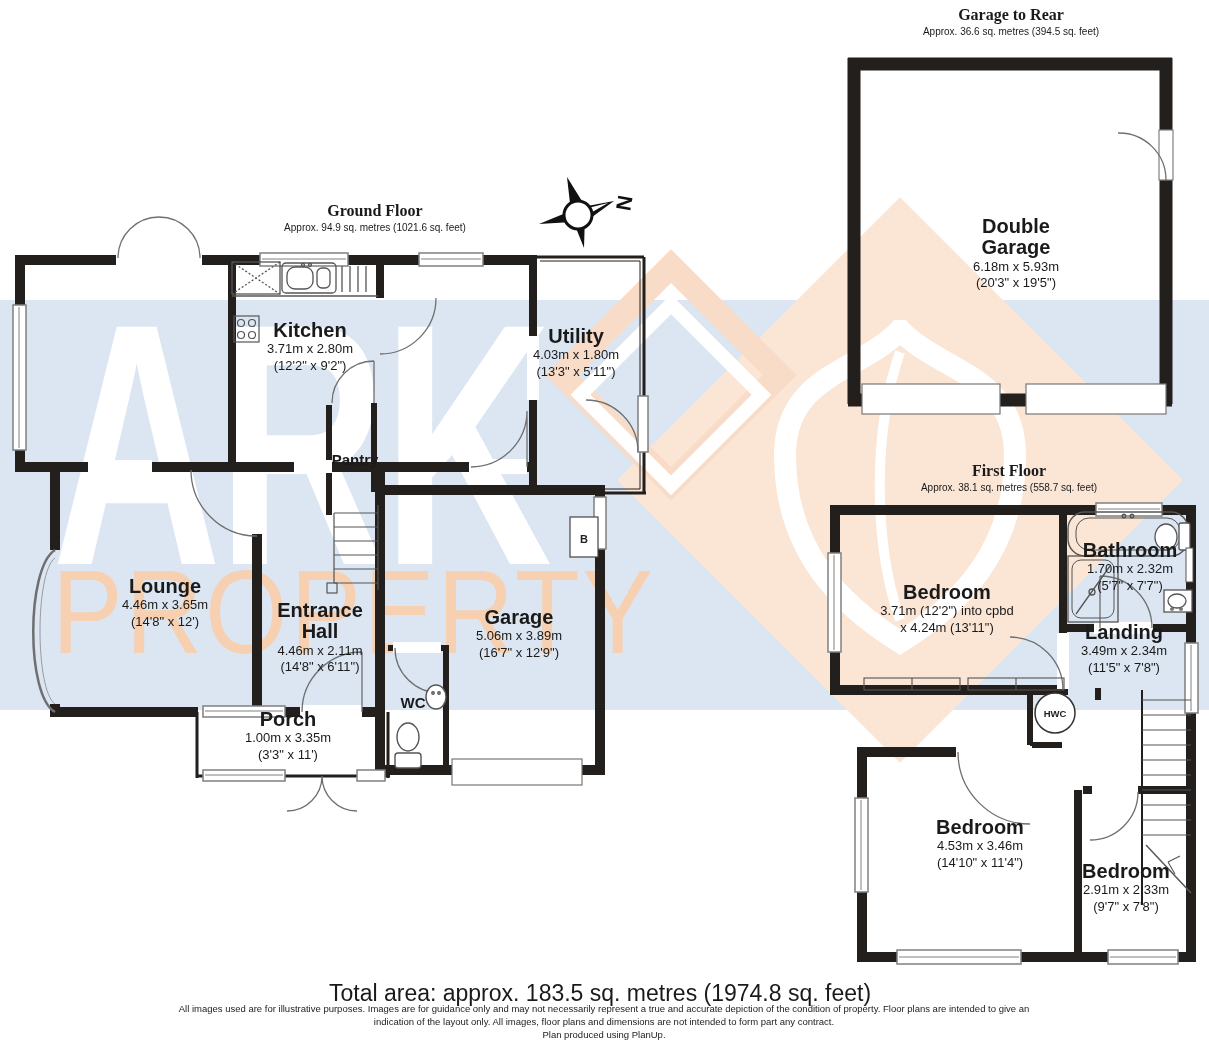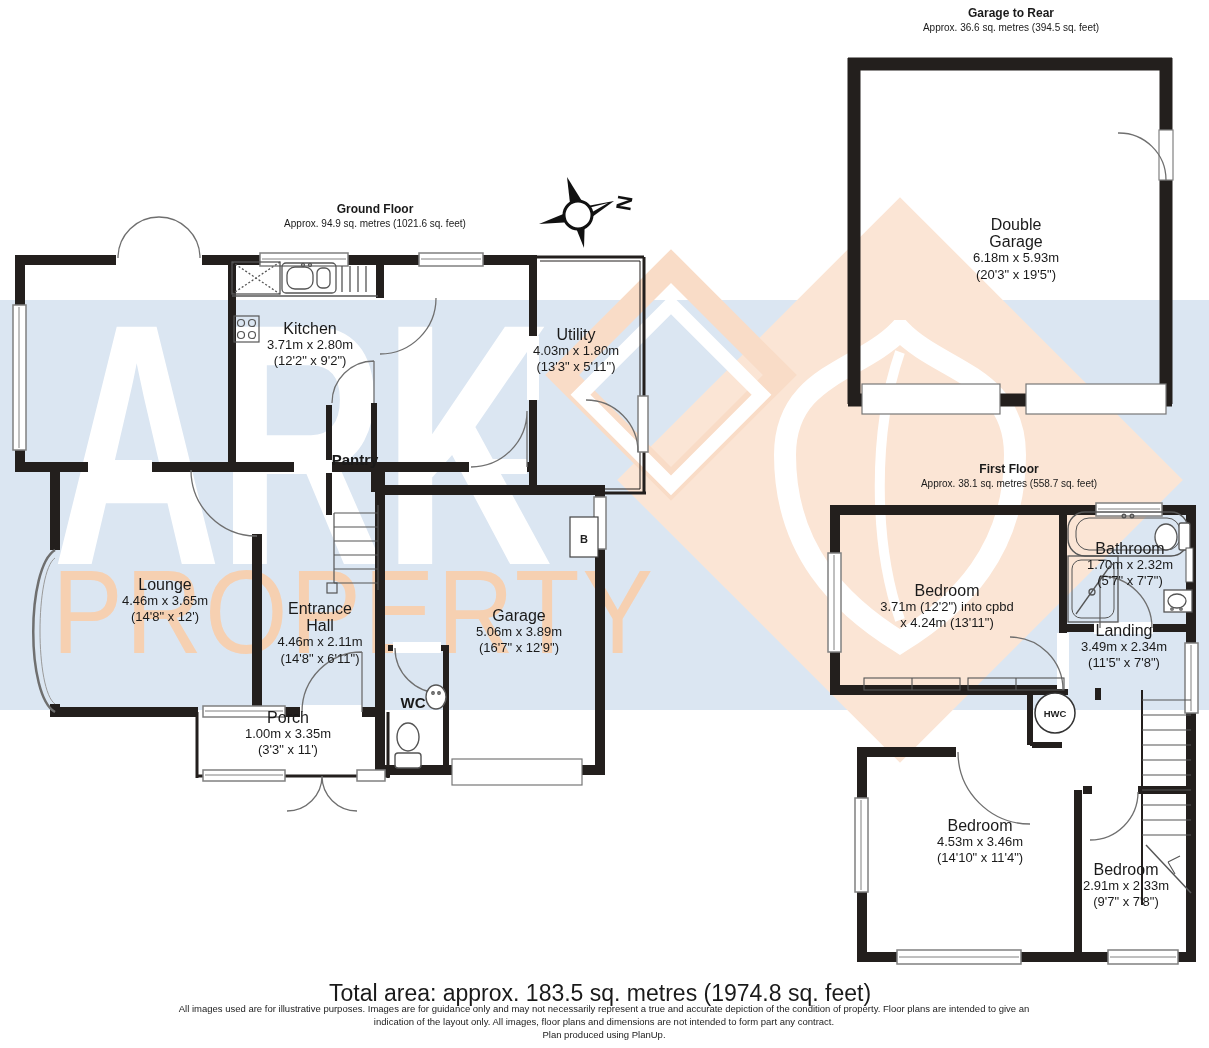--- a/index.html
+++ b/index.html
@@ -14,28 +14,28 @@
   .wm-chevron .inner{position:absolute;left:8px;top:8px;width:114px;height:114px;border:14px solid #ffffff;}
   .wm-shield{position:absolute;left:740px;top:320px;z-index:3;}
   .wm-ark{position:absolute;left:52px;top:272px;z-index:4;font-size:345px;line-height:1;font-weight:bold;
           color:#ffffff;letter-spacing:-6px;transform:scaleX(0.68);transform-origin:left top;white-space:nowrap;}
   .wm-prop{position:absolute;left:52px;top:553px;z-index:4;font-size:118px;line-height:1;color:#f8cfae;
            letter-spacing:3px;transform:scaleX(0.9);transform-origin:left top;white-space:nowrap;opacity:.95;}
   
   .plan{position:absolute;left:0;top:0;z-index:5;}
   
   .lbl{position:absolute;transform:translateX(-50%);text-align:center;z-index:6;white-space:nowrap;}
-  .lbl .nm{font-weight:normal;font-size:16px;line-height:1.07;white-space:normal;}
+  .lbl .nm{font-weight:bold;font-size:20px;line-height:1.07;white-space:normal;}
   .lbl .dm{font-size:13px;line-height:1.26;}
   .nw84{max-width:84px;margin:0 auto;}
   .nw95{max-width:95px;margin:0 auto;}
   .nw92{max-width:92px;margin:0 auto;}
   .one{font-weight:bold;font-size:15px;}
   .ftitle{position:absolute;transform:translateX(-50%);text-align:center;z-index:6;white-space:nowrap;}
-  .ftitle .t{font-size:12px;font-weight:bold;}
+  .ftitle .t{font-size:16px;font-weight:bold;font-family:Liberation Serif, serif;}
   .ftitle .s{font-size:10px;margin-top:2px;}
   .footer-total{position:absolute;left:600px;top:980px;transform:translateX(-50%);font-size:23px;z-index:6;white-space:nowrap;}
   .disc{position:absolute;left:604px;transform:translateX(-50%);font-size:9.5px;color:#222;z-index:6;white-space:nowrap;}
 </style>
 </head>
 <body>
 
 <div class="stage">
 
   <div class="wm-band"></div>

